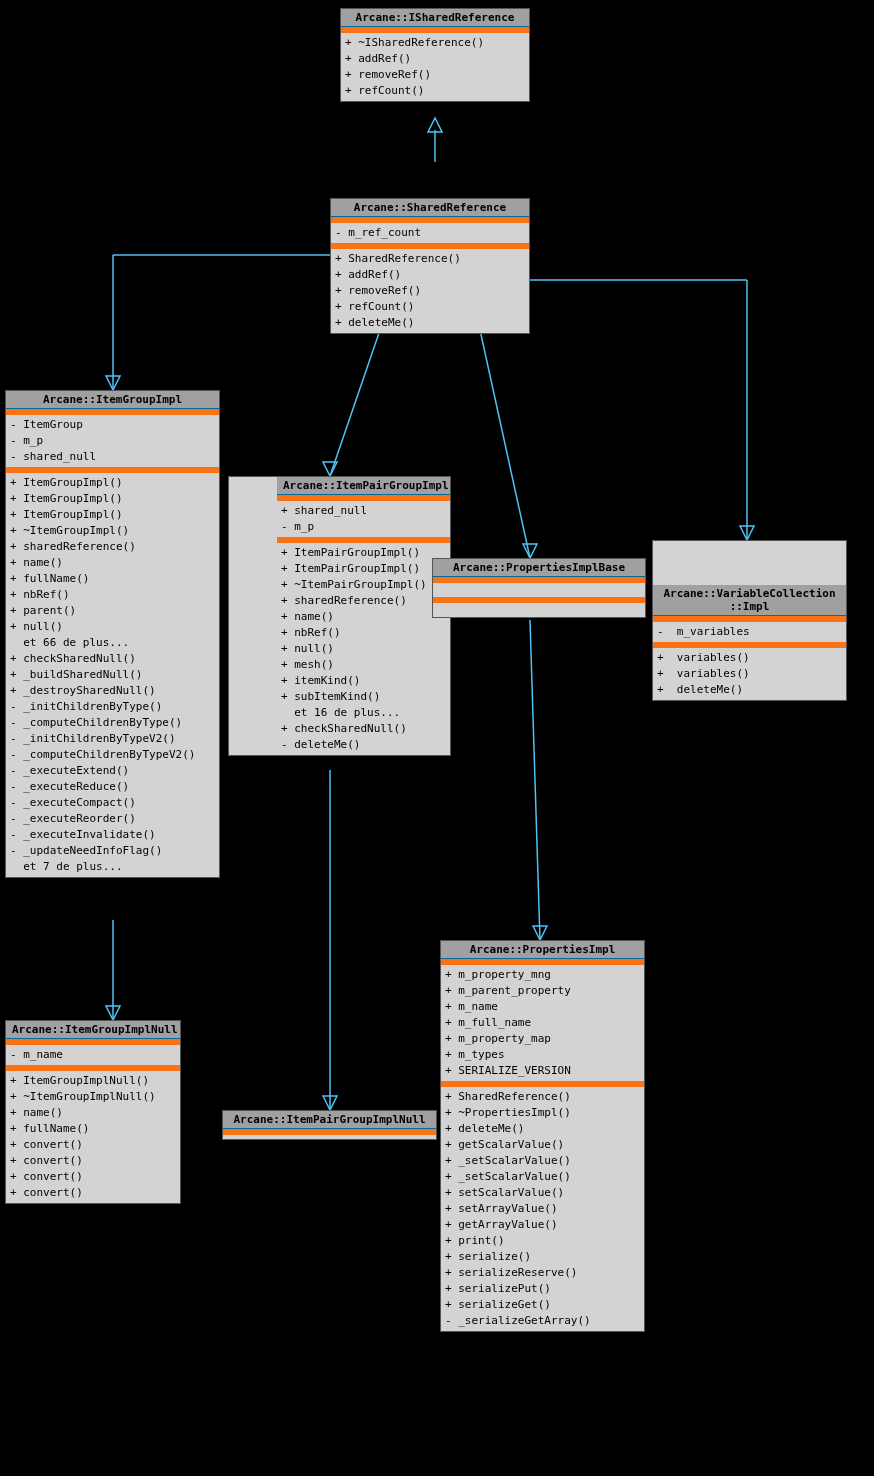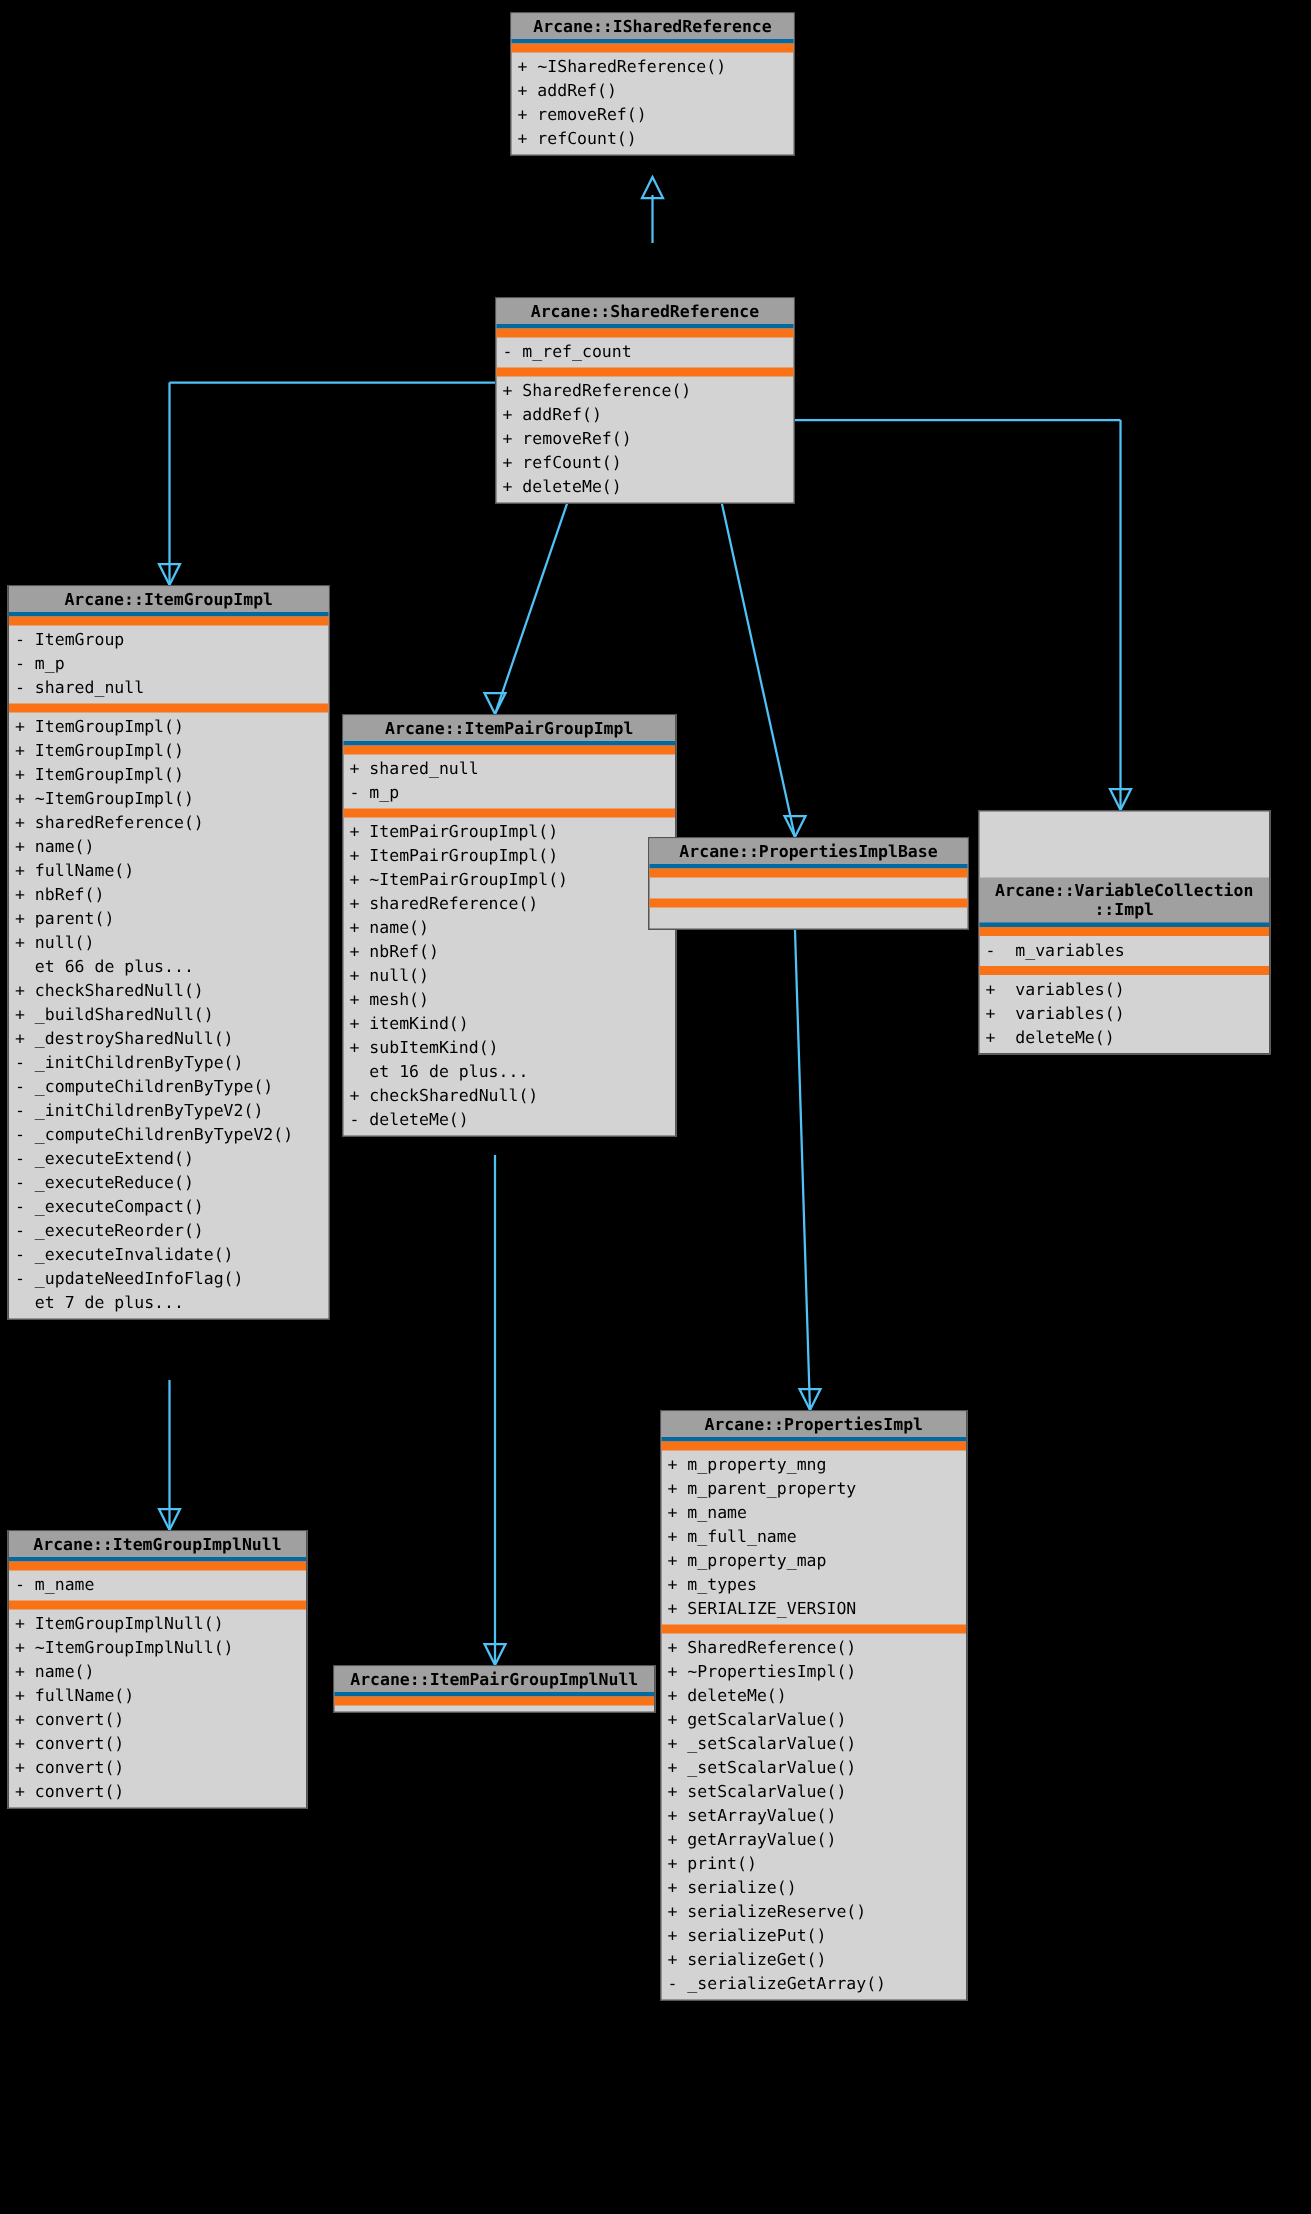--- a/index.html
+++ b/index.html
@@ -14,21 +14,21 @@
       overflow-x: hidden;
     }
     .uml-box {
       position: absolute;
       background: #d3d3d3;
       border: 1px solid #555;
       min-width: 120px;
     }
     .uml-title {
       background: #a0a0a0;
-      border-bottom: 3px solid #0369a1;
+      border-bottom: 1px solid #0369a1;
       padding: 2px 6px;
       text-align: center;
       font-weight: bold;
       font-size: 11px;
       white-space: nowrap;
     }
     .uml-section {
       border-top: 6px solid #f97316;
       padding: 2px 4px;
     }
@@ -133,21 +133,21 @@
     <div class="uml-item">- _executeExtend()</div>
     <div class="uml-item">- _executeReduce()</div>
     <div class="uml-item">- _executeCompact()</div>
     <div class="uml-item">- _executeReorder()</div>
     <div class="uml-item">- _executeInvalidate()</div>
     <div class="uml-item">- _updateNeedInfoFlag()</div>
     <div class="uml-item">&nbsp; et 7 de plus...</div>
   </div>
 </div>
 
-<div class="uml-box" style="left:228px;top:476px;width:223px;">
+<div class="uml-box" style="left:228px;top:476px;width:223px;padding-left:48px;">
   <div class="uml-title">Arcane::ItemPairGroupImpl</div>
   <div class="uml-section">
     <div class="uml-item">+ shared_null</div>
     <div class="uml-item">- m_p</div>
   </div>
   <div class="uml-section">
     <div class="uml-item">+ ItemPairGroupImpl()</div>
     <div class="uml-item">+ ItemPairGroupImpl()</div>
     <div class="uml-item">+ ~ItemPairGroupImpl()</div>
     <div class="uml-item">+ sharedReference()</div>
@@ -174,21 +174,21 @@
   <div class="uml-section">
     <div class="uml-item">-&nbsp; m_variables</div>
   </div>
   <div class="uml-section">
     <div class="uml-item">+&nbsp; variables()</div>
     <div class="uml-item">+&nbsp; variables()</div>
     <div class="uml-item">+&nbsp; deleteMe()</div>
   </div>
 </div>
 
-<div class="uml-box" style="left:5px;top:1020px;width:200px;">
+<div class="uml-box" style="left:5px;top:1020px;width:176px;">
   <div class="uml-title">Arcane::ItemGroupImplNull</div>
   <div class="uml-section">
     <div class="uml-item">- m_name</div>
   </div>
   <div class="uml-section">
     <div class="uml-item">+ ItemGroupImplNull()</div>
     <div class="uml-item">+ ~ItemGroupImplNull()</div>
     <div class="uml-item">+ name()</div>
     <div class="uml-item">+ fullName()</div>
     <div class="uml-item">+ convert()</div>

